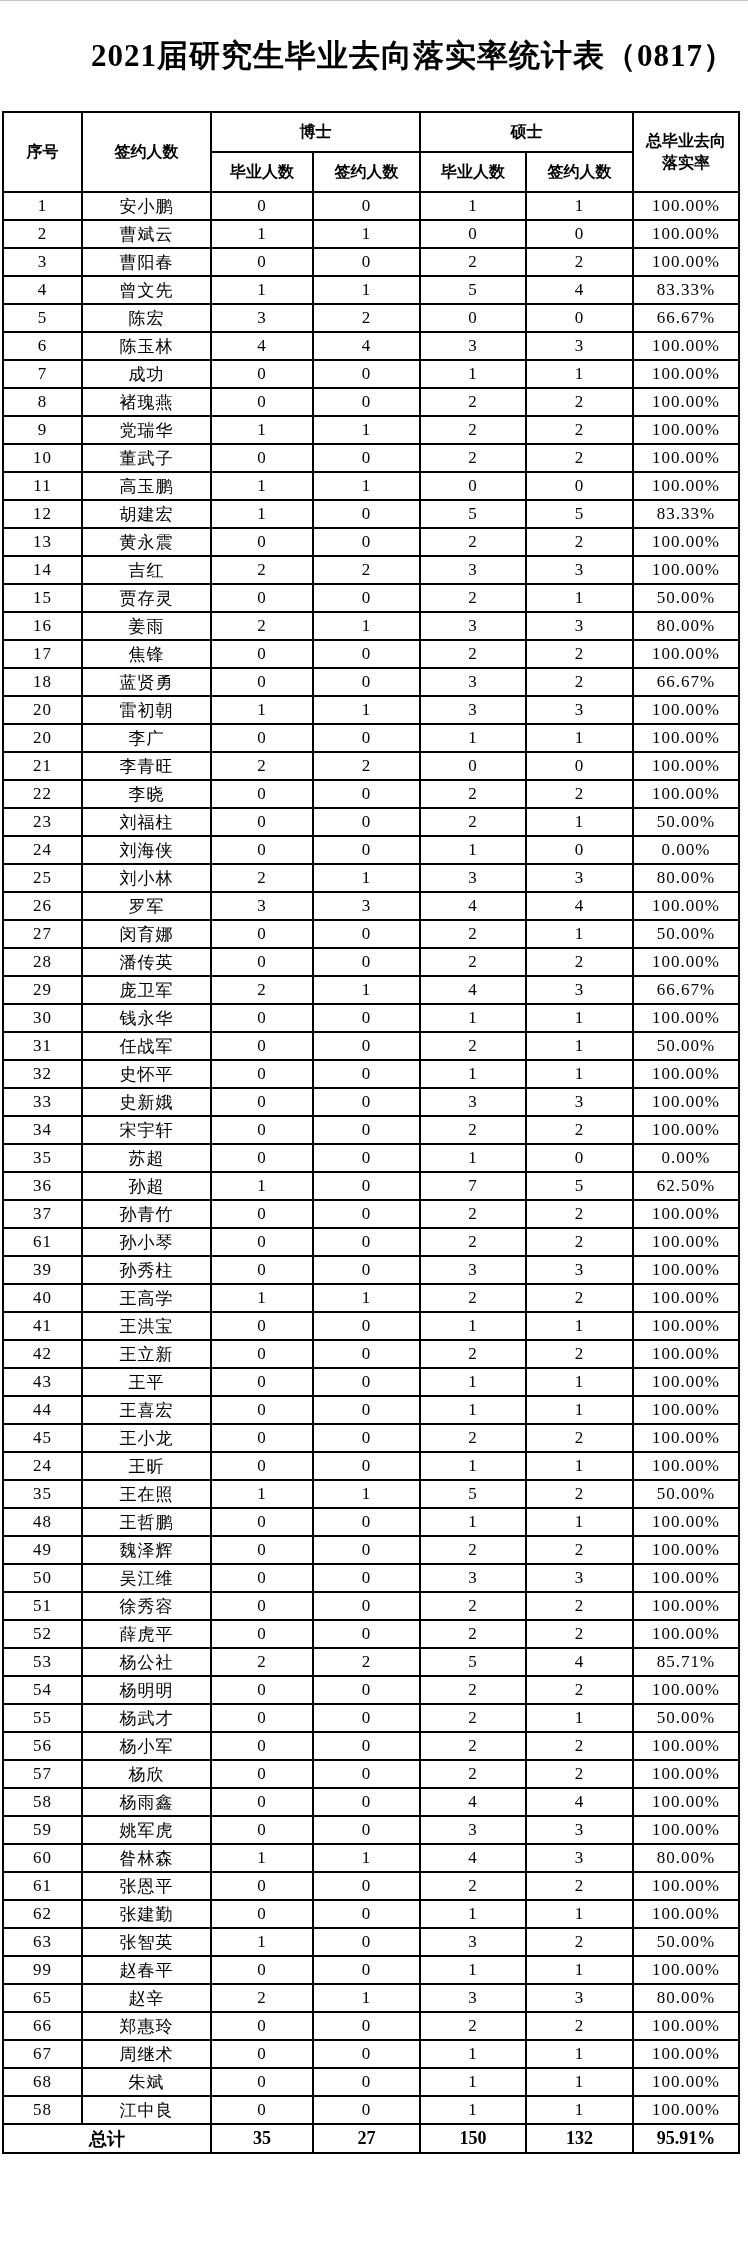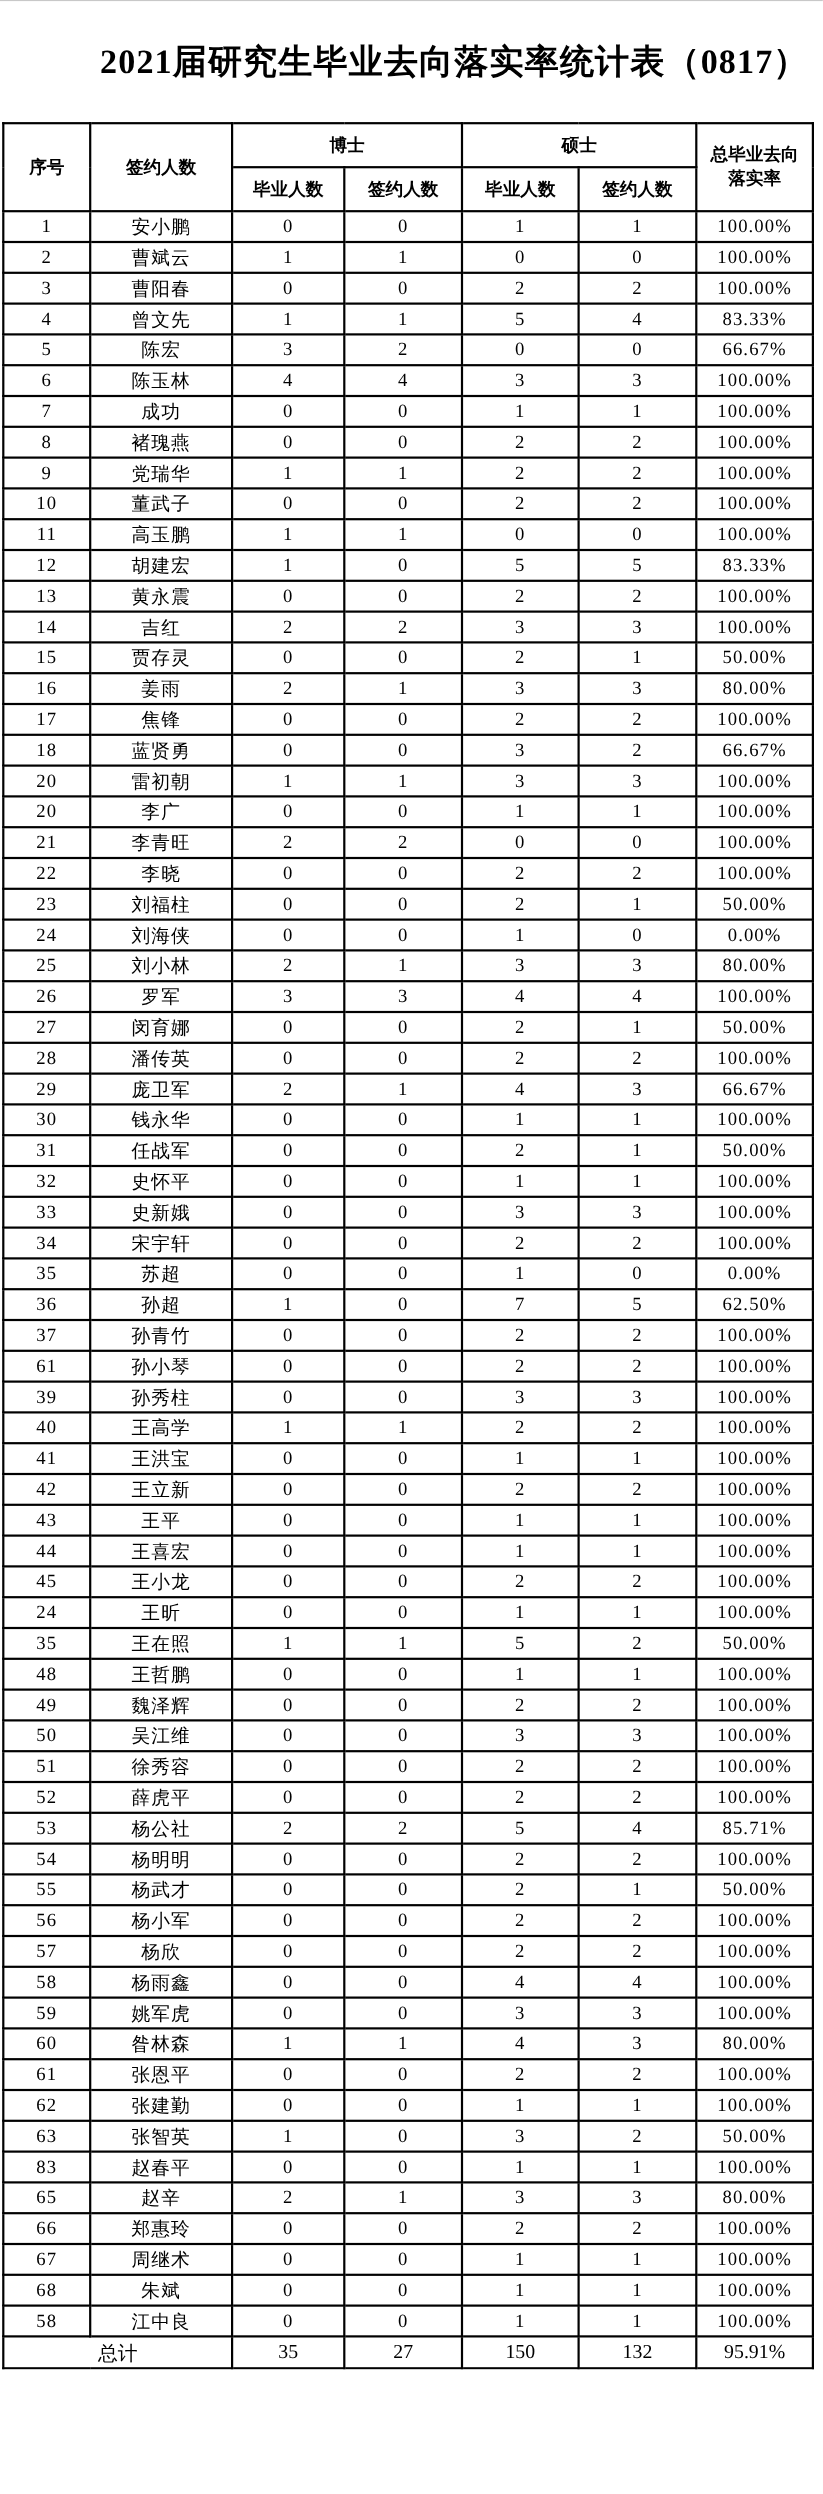--- a/index.html
+++ b/index.html
@@ -47,21 +47,21 @@
     line-height: 1.35;
   }
   table.stats tbody td {
     font-size: 17px;
     font-weight: normal;
     height: 26px;
     letter-spacing: 1px;
   }
   table.stats tfoot td {
     font-size: 18px;
-    font-weight: normal;
+    font-weight: bold;
     height: 27px;
   }
   col.c-index   { width: 79px; }
   col.c-advisor { width: 129px; }
   col.c-pg      { width: 102px; }
   col.c-ps      { width: 107px; }
   col.c-mg      { width: 106px; }
   col.c-ms      { width: 107px; }
   col.c-rate    { width: 106px; }
 </style>
@@ -658,21 +658,21 @@
       <tr>
         <td>63</td>
         <td>张智英</td>
         <td>1</td>
         <td>0</td>
         <td>3</td>
         <td>2</td>
         <td>50.00%</td>
       </tr>
       <tr>
-        <td>83</td>
+        <td>99</td>
         <td>赵春平</td>
         <td>0</td>
         <td>0</td>
         <td>1</td>
         <td>1</td>
         <td>100.00%</td>
       </tr>
       <tr>
         <td>65</td>
         <td>赵辛</td>

